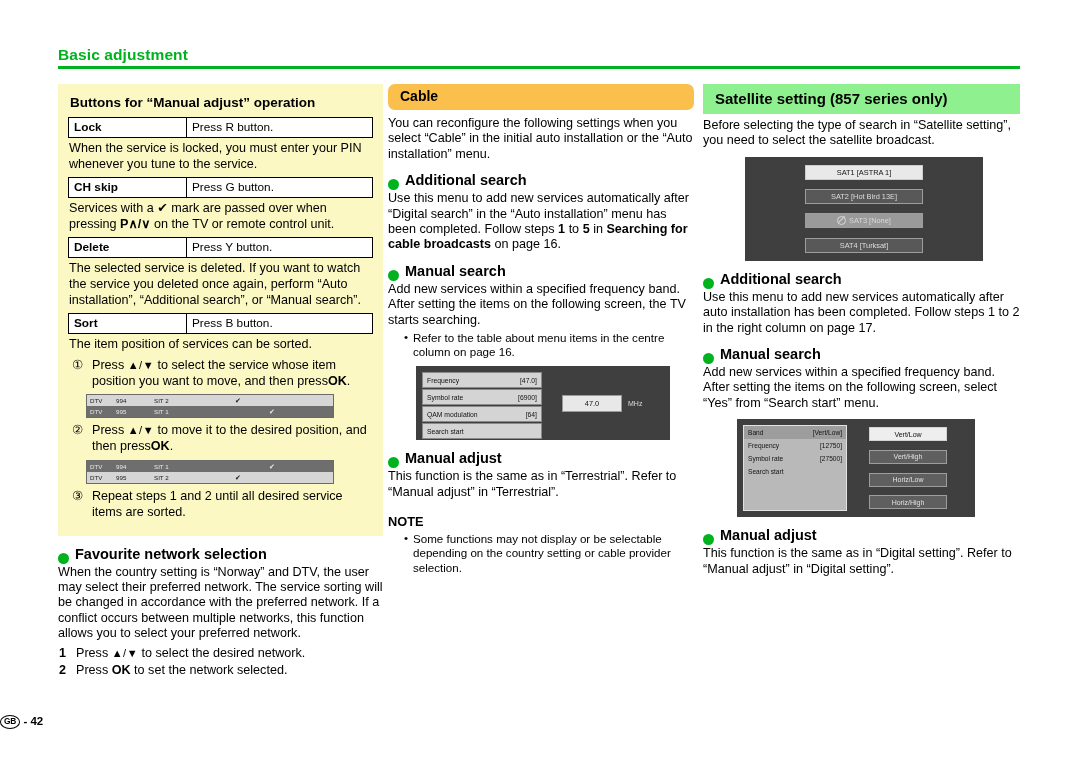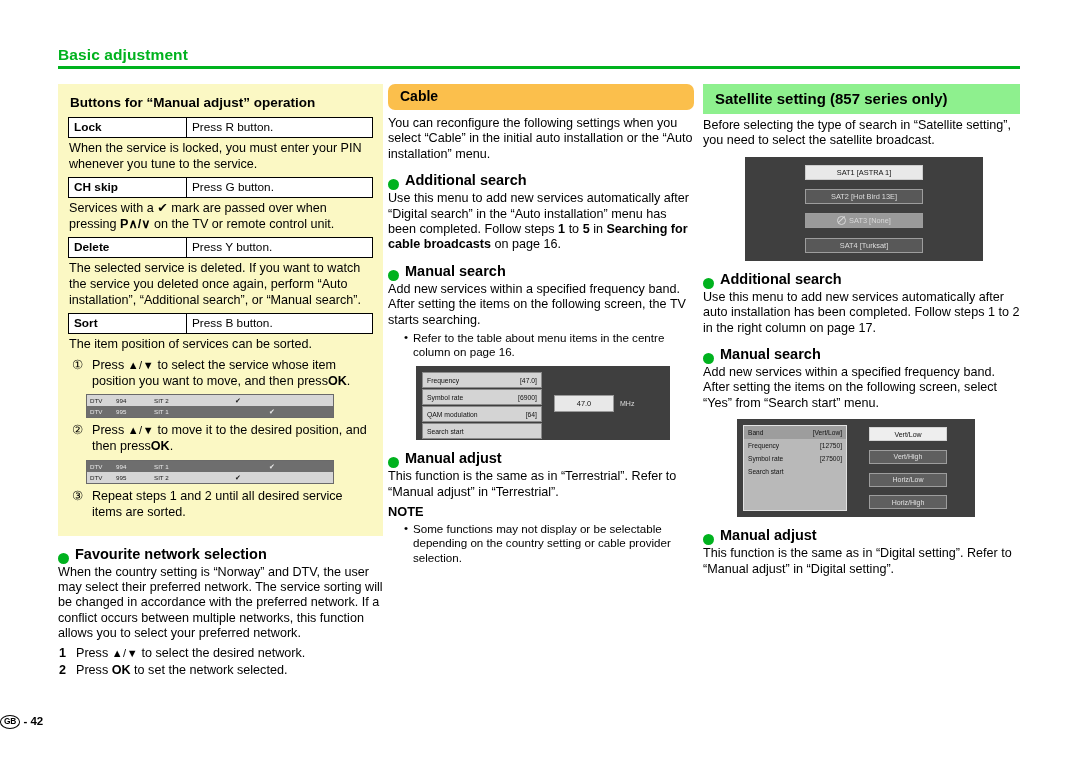--- a/index.html
+++ b/index.html
@@ -179,21 +179,21 @@
   ul.dash li::before {
     content: "\2022";
     position: absolute;
     left: 0;
     top: -1px;
   }
   .note-h {
     font-size: 12.8px;
     font-weight: bold;
     line-height: 16px;
-    margin: 4px 0 0 0;
+    margin: 14px 0 0 0;
   }
 
   
   .banner-orange {
     background: #fbbf4c;
     border-radius: 7px;
     font-size: 14px;
     font-weight: bold;
     padding: 4px 20px 5px 12px;
     line-height: 17px;
@@ -231,21 +231,21 @@
     padding: 0 4px;
     font-size: 6.8px;
     color: #111111;
     margin-bottom: 1px;
   }
   .menu-row .val { font-size: 6.8px; }
   .screen-right {
     flex: 1;
     display: flex;
     align-items: center;
-    padding-left: 12px;
+    padding-left: 20px;
   }
   .value-box {
     background: #e8e8e8;
     border: 1px solid #9a9a9a;
     width: 58px;
     height: 15px;
     font-size: 7.4px;
     color: #111111;
     display: flex;
     align-items: center;

